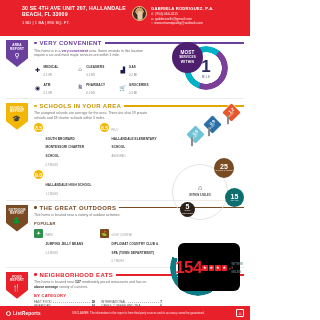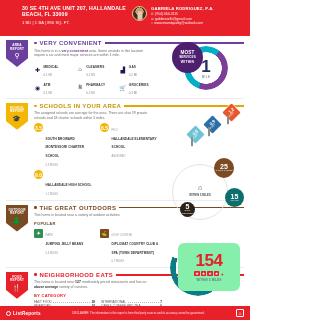--- a/index.html
+++ b/index.html
@@ -168,22 +168,22 @@
   
   .eats-wrap { top:238px; right:2px; width:80px; height:60px; }
   .eats-arc {
     position:absolute; left:2px; top:2px; width:56px; height:56px; border-radius:50%;
     background: conic-gradient(from 150deg, #0d7b86 0 40%, transparent 40% 100%);
     -webkit-mask: radial-gradient(circle, transparent 0 22px, #000 22.5px);
             mask: radial-gradient(circle, transparent 0 22px, #000 22.5px);
   }
   .eats-circle {
     position:absolute; left:10px; top:5px; width:62px; height:48px; border-radius:6px;
-    background:#86efac;
-    display:flex; flex-direction:column; align-items:center; justify-content:center;
+    background:#000000;
+    display:flex; flex-direction:row; align-items:center; justify-content:center;
   }
   .eats-n { font-size:17px; font-weight:bold; color:#e8202a; line-height:17px; letter-spacing:-.5px;}
   .eats-stars { display:flex; gap:1px; align-items:center; margin-top:1.5px;}
   .star { width:5.5px; height:5.5px; background:#e8202a; border-radius:.8px;
           display:flex; align-items:center; justify-content:center; color:#fff; font-size:4px; }
   .plus { font-size:5px; font-weight:bold; color:#e8202a; margin-left:.5px;}
   .eats-sub { font-size:2.8px; color:#5a7a80; letter-spacing:.25px; margin-top:1.5px; font-weight:bold;}
 
   
   .cat-lbl { font-size:4px; font-weight:bold; color:#e8202a; letter-spacing:.3px; margin-top:3.5px; }

